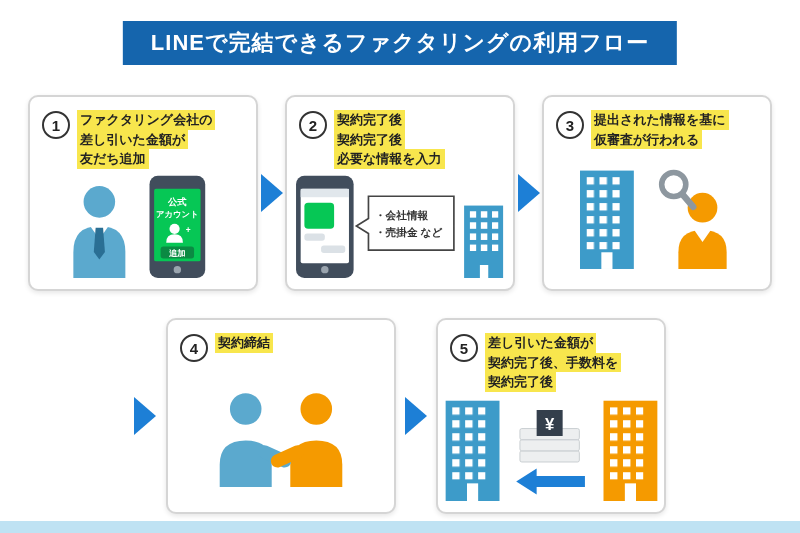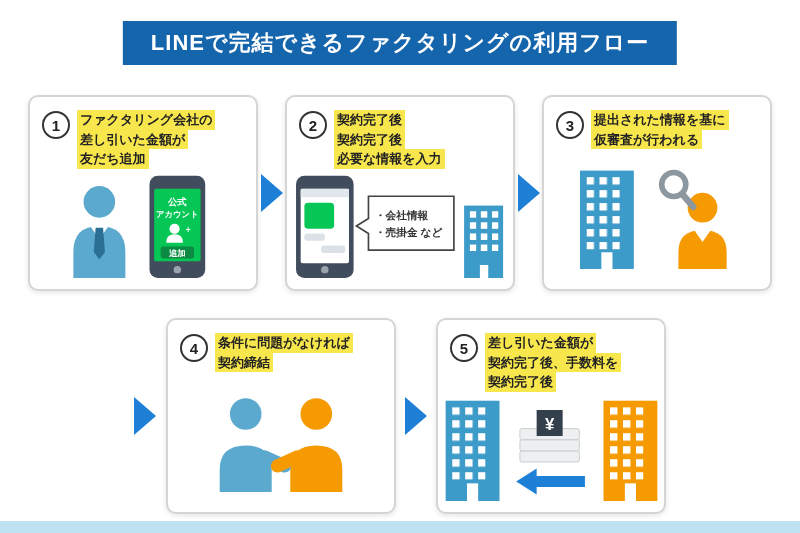--- a/index.html
+++ b/index.html
@@ -178,21 +178,20 @@
   </div>
 
   <div class="row row2">
 
     <span class="tri tri-lead"></span>
 
     <section class="card">
       <div class="card-head">
         <span class="num">4</span>
         <div class="lines">
-          <span class="hl">条件に問題がなければ</span>
           <span class="hl">契約締結</span>
         </div>
       </div>
       <div class="illus">
         <svg width="186" height="104" viewBox="0 0 200 112">
           <g>
             <g>
               <circle cx="62" cy="28" r="17" fill="#5ba9ce"></circle>
               <path d="M34 112 V88 Q34 62 62 62 Q90 62 90 88 V112 Z" fill="#5ba9ce"></path>
             </g>

